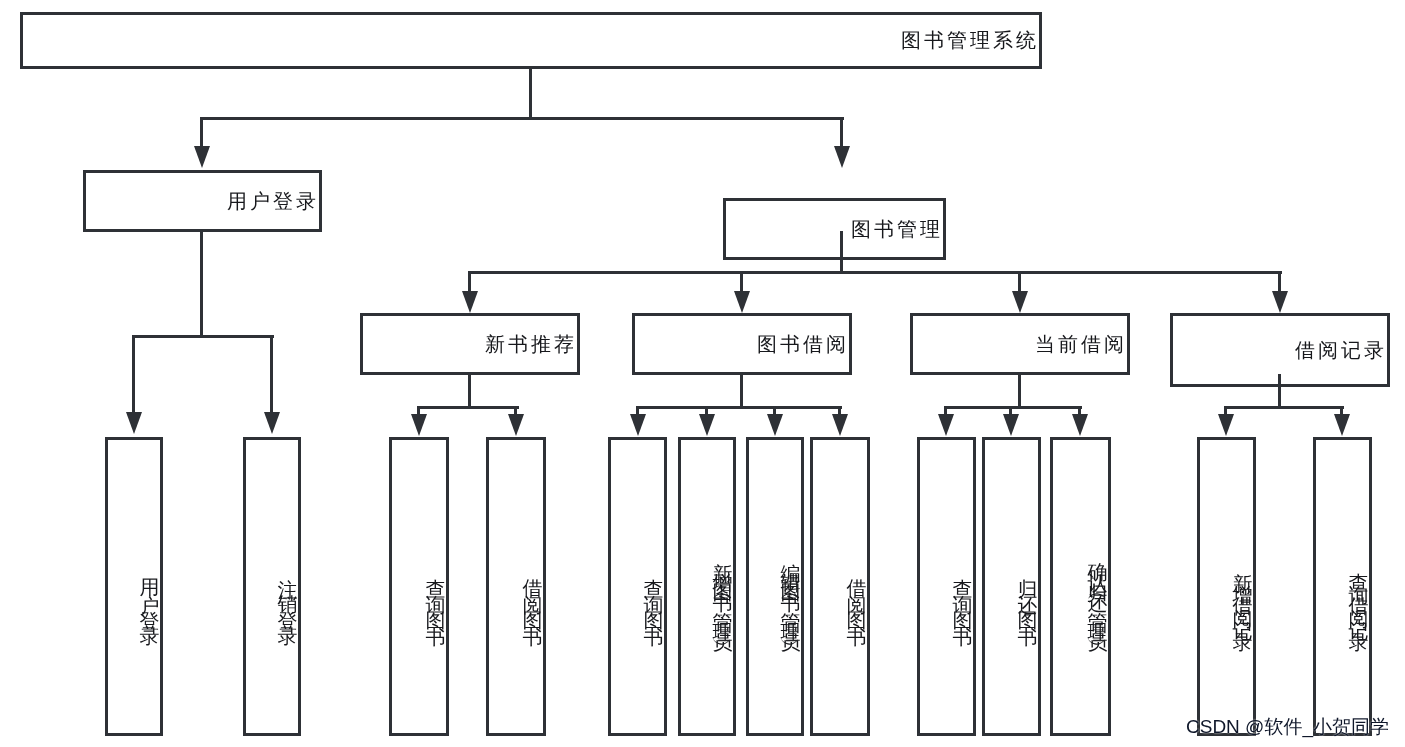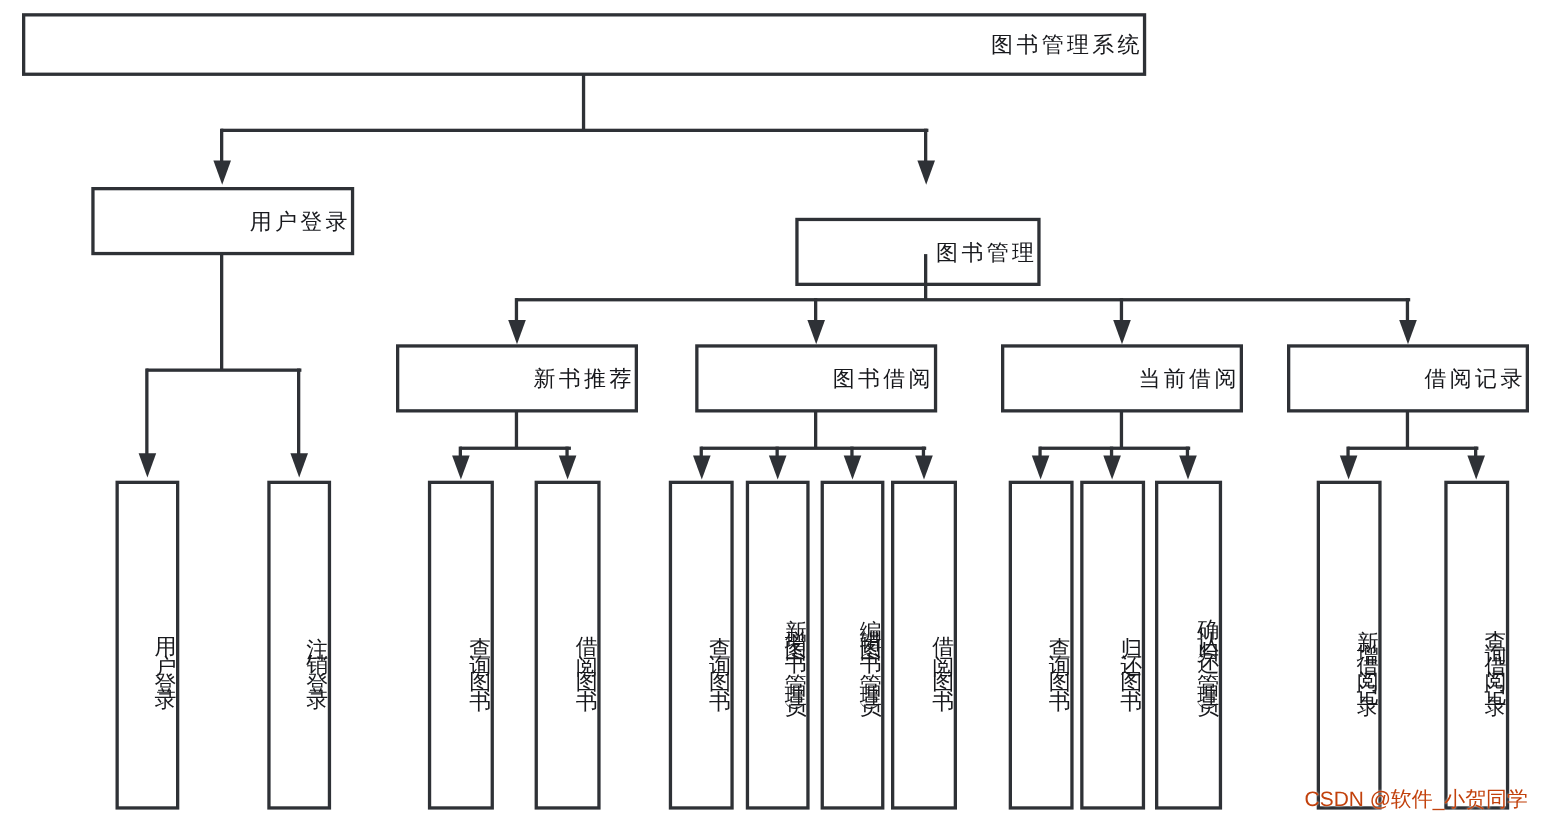--- a/index.html
+++ b/index.html
@@ -43,21 +43,21 @@
     width: 0; height: 0;
     border-left: 8px solid transparent;
     border-right: 8px solid transparent;
     border-top: 22px solid #2e3136;
   }
   .watermark {
     position: absolute;
     left: 1186px;
     top: 714px;
     font-size: 19px;
-    color: #c2410c;
+    color: #0f172a;
     white-space: nowrap;
     text-shadow: 0 0 2px #ffffff;
     z-index: 5;
   }
 </style>
 </head>
 <body>
 
 <div class="stage">
 
@@ -99,21 +99,21 @@
 
   <div class="box" style="left:360px; top:313px; width:220px; height:62px;">
     <span class="hlabel">新书推荐</span>
   </div>
   <div class="box" style="left:910px; top:313px; width:220px; height:62px;">
     <span class="hlabel">当前借阅</span>
   </div>
   <div class="box" style="left:632px; top:313px; width:220px; height:62px;">
     <span class="hlabel">图书借阅</span>
   </div>
-  <div class="box" style="left:1170px; top:313px; width:220px; height:62px;">
+  <div class="box" style="left:1170px; top:313px; width:220px; height:74px;">
     <span class="hlabel">借阅记录</span>
   </div>
 
   <div class="line" style="left:468px; top:374px; width:3px; height:34px;"></div>
   <div class="line" style="left:418px; top:406px; width:101px; height:3px;"></div>
   <div class="line" style="left:417px; top:406px; width:3px; height:10px;"></div>
   <div class="tri" style="left:411px; top:414px;"></div>
   <div class="line" style="left:514px; top:406px; width:3px; height:10px;"></div>
   <div class="tri" style="left:508px; top:414px;"></div>
 

